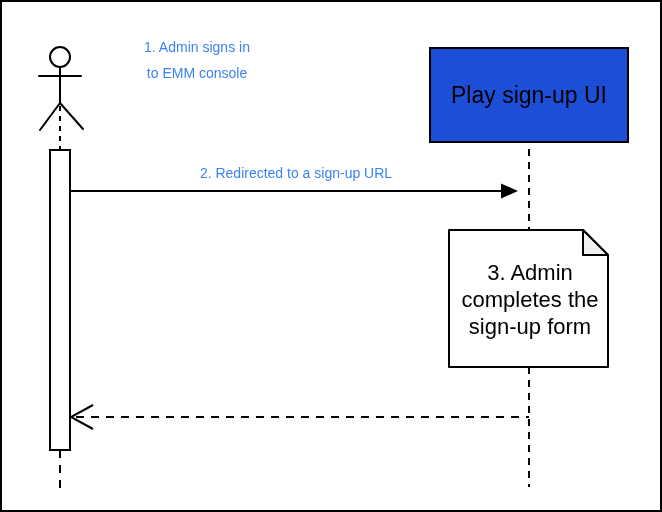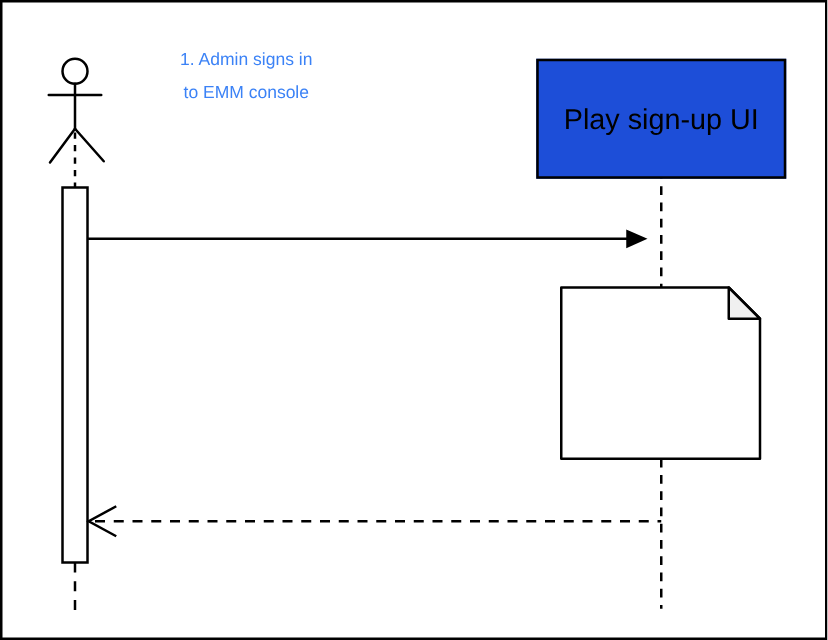--- a/index.html
+++ b/index.html
@@ -86,15 +86,19 @@
     </g>
   </svg>
 
   <div class="participant-box">
     <span>Play sign-up UI</span>
   </div>
 
   <div class="label label-1">1. Admin signs in
 to EMM console</div>
 
+  <div class="label label-2">2. Redirected to a sign-up URL</div>
 
+  <div class="note-text">3. Admin
+completes the
+sign-up form</div>
 
 </div>
 
 </body></html>

